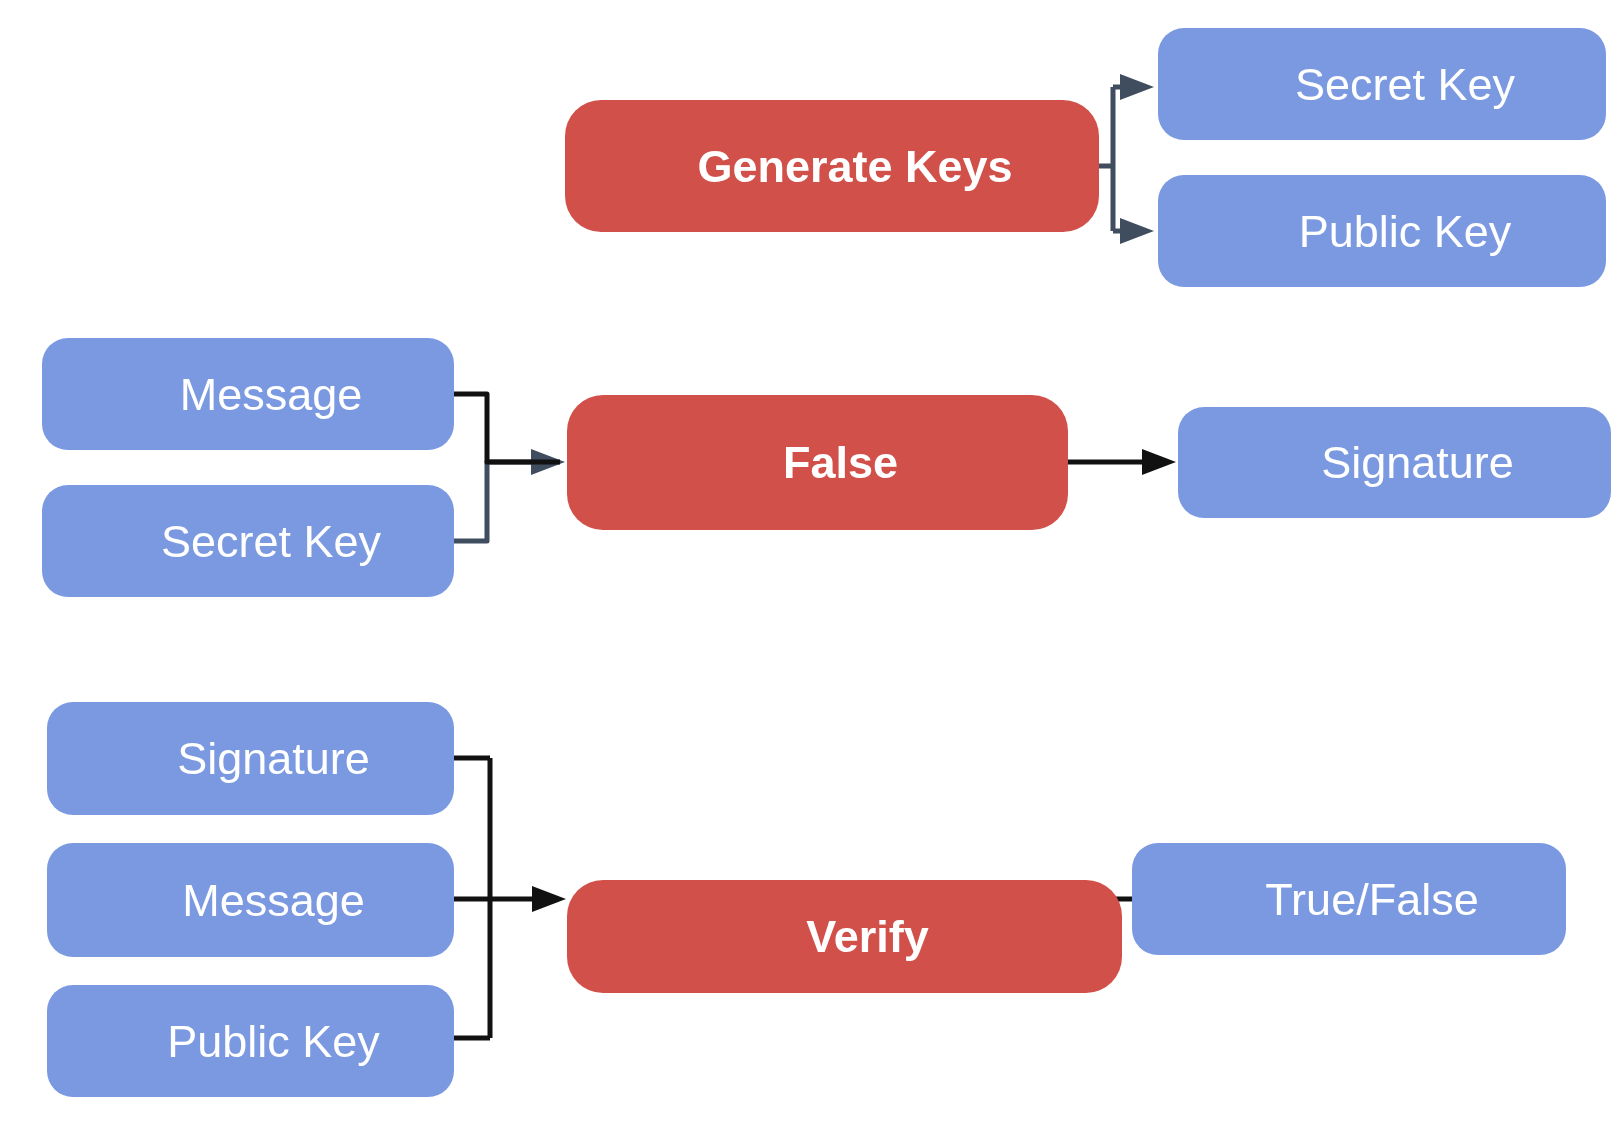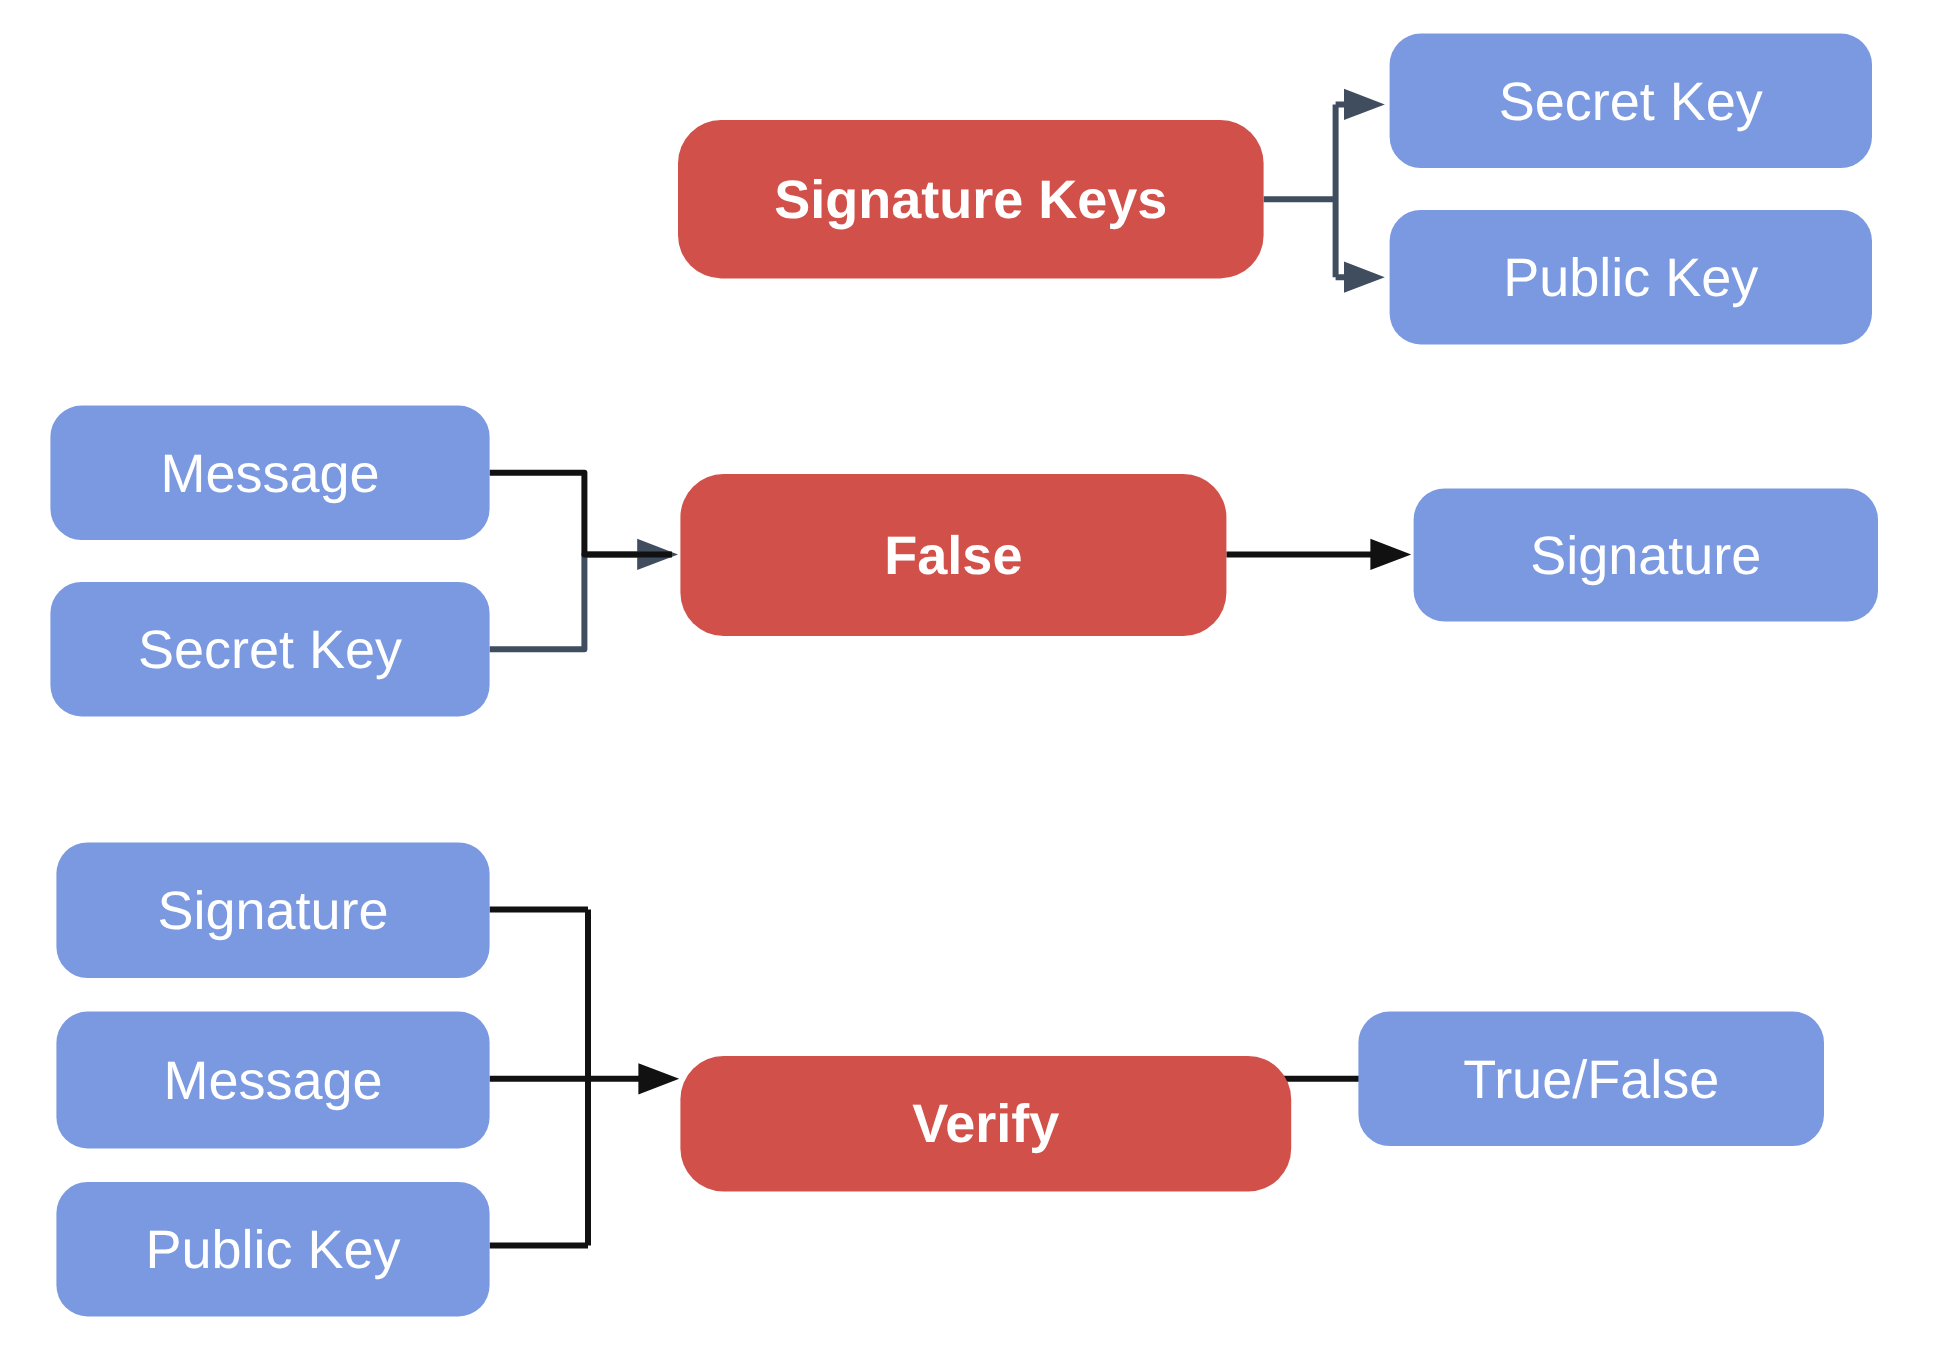--- a/index.html
+++ b/index.html
@@ -19,20 +19,21 @@
   .node {
     position: absolute;
     display: flex;
     align-items: center;
     justify-content: center;
     color: #ffffff;
     font-size: 45px;
     line-height: 1;
     text-align: center;
     white-space: nowrap;
+    padding-left: 46px;
   }
   .data {
     background: #7B99E0;
     border-radius: 26px;
     font-weight: 400;
   }
   .process {
     background: #D2504A;
     border-radius: 36px;
     font-weight: 700;
@@ -89,21 +90,21 @@
       <path class="black-stroke" d="M408 758 H490 M408 1038 H490 M490 758 V1038 M408 899 H538"></path>
       <polygon class="black-fill" points="566,899 532,886 532,912"></polygon>
     </g>
 
     <g>
       <path class="black-stroke" d="M1020 899 H1138"></path>
       <polygon class="black-fill" points="1170,899 1136,886 1136,912"></polygon>
     </g>
   </svg>
 
-  <div class="node process" id="n-genkeys">Signature Keys</div>
+  <div class="node process" id="n-genkeys">Generate Keys</div>
   <div class="node data" id="n-skey-top">Secret Key</div>
   <div class="node data" id="n-pkey-top">Public Key</div>
 
   <div class="node data" id="n-msg-mid">Message</div>
   <div class="node data" id="n-skey-mid">Secret Key</div>
   <div class="node process" id="n-sign">False</div>
   <div class="node data" id="n-sig-mid">Signature</div>
 
   <div class="node data" id="n-sig-bot">Signature</div>
   <div class="node data" id="n-msg-bot">Message</div>

